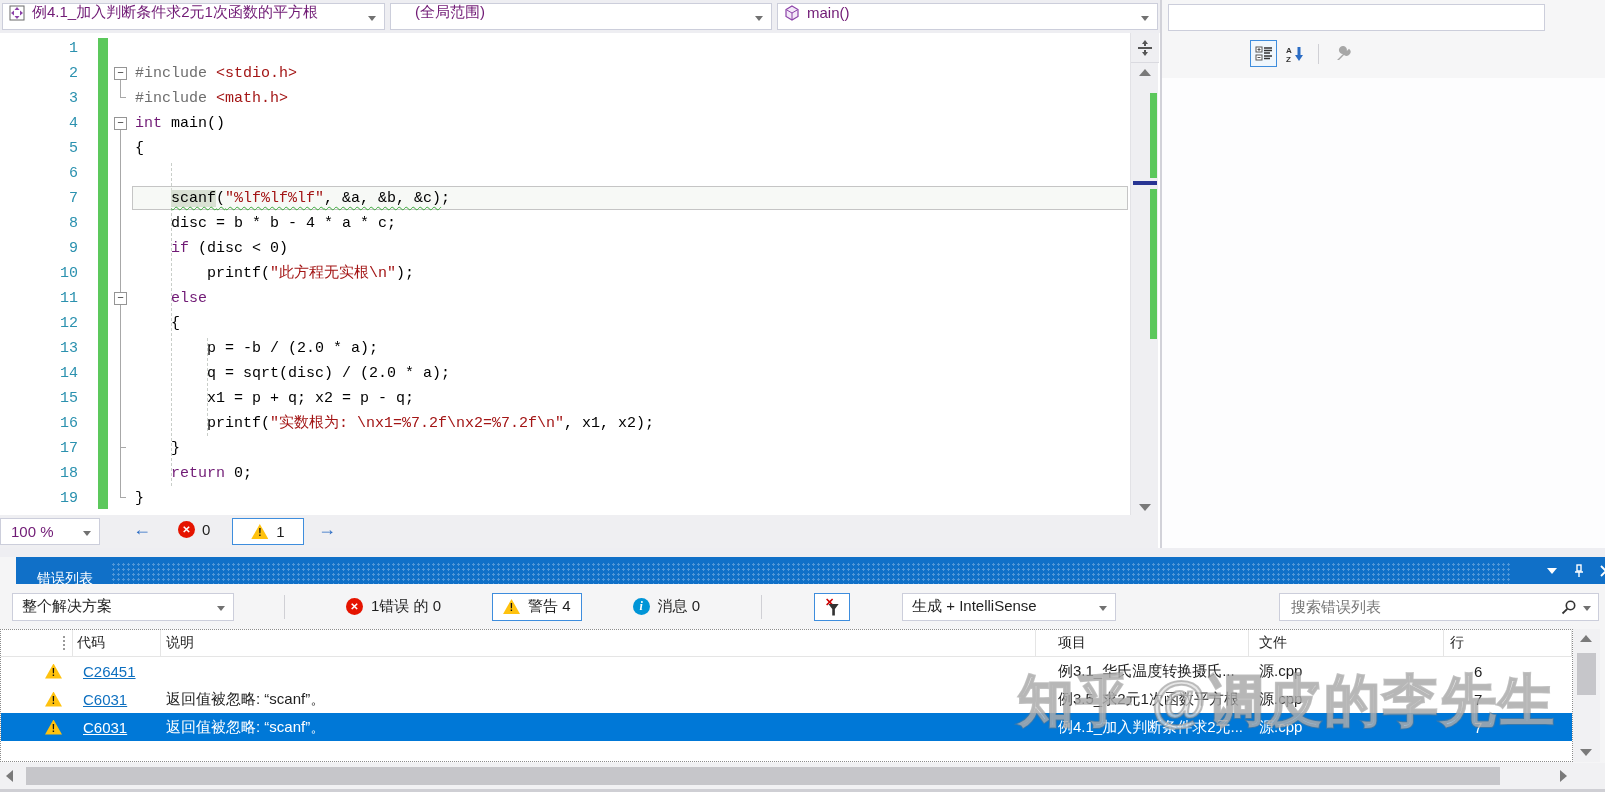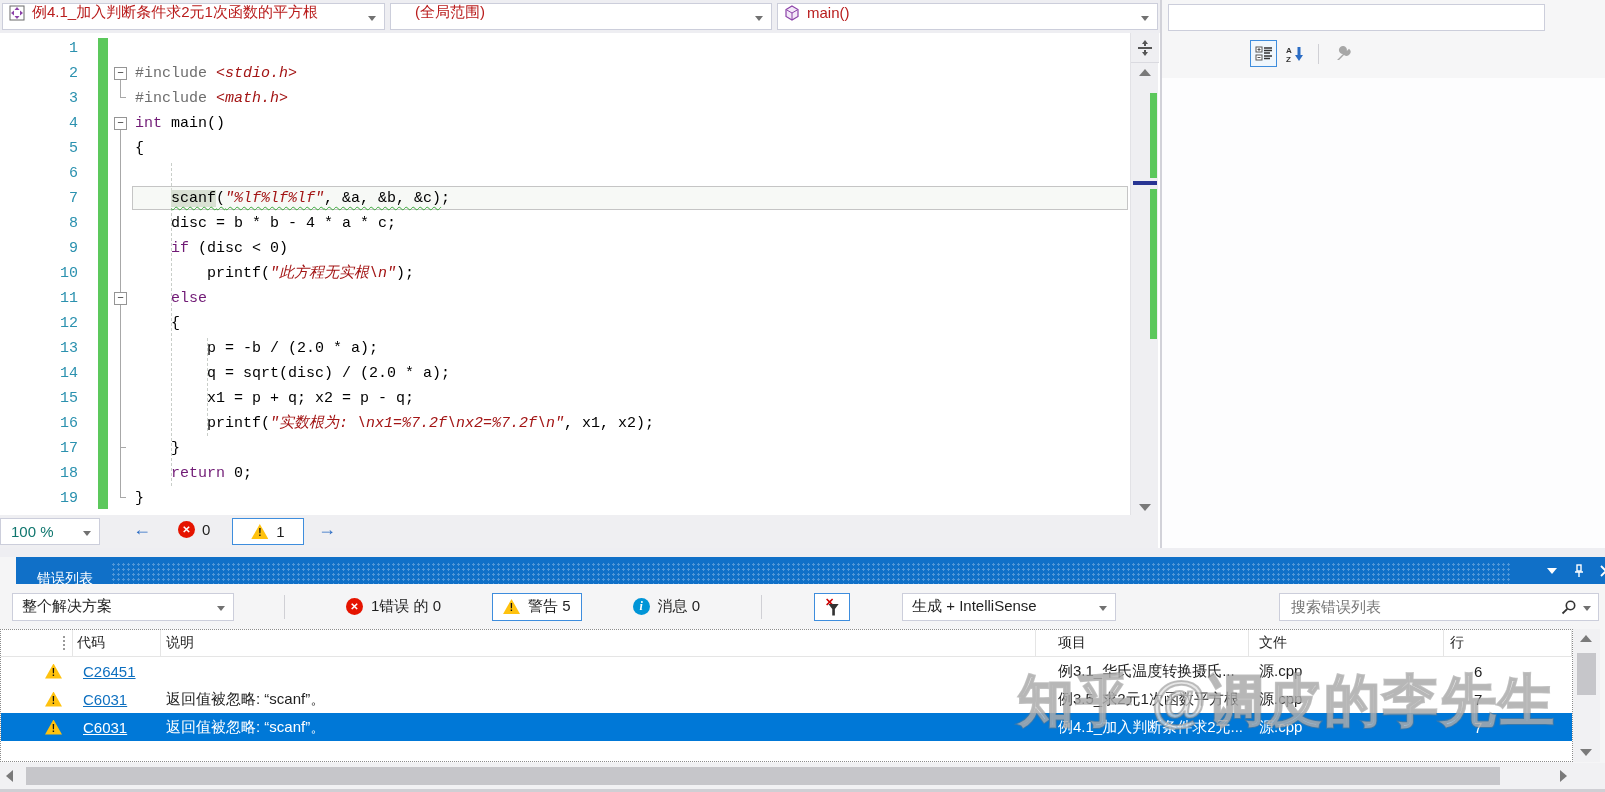--- a/index.html
+++ b/index.html
@@ -3,60 +3,60 @@
 <meta charset="utf-8">
 <style>
   html,body{margin:0;padding:0;width:1605px;height:792px;overflow:hidden;background:#fff;
     font-family:"Liberation Sans",sans-serif;}
   *{box-sizing:border-box;}
 
   
   .editor-pane{position:absolute;left:0;top:0;width:1160px;height:548px;background:#fff;}
   .nav-bar{position:absolute;left:0;top:0;width:1160px;height:33px;background:#EEEEF2;}
   .nav-dd{position:absolute;top:3px;height:27px;background:#fff;border:1px solid #CCCEDB;
-    display:flex;align-items:center;font-size:15px;color:#b91c1c;padding:0 22px 8px 6px;overflow:hidden;}
+    display:flex;align-items:center;font-size:15px;color:#701a75;padding:0 22px 8px 6px;overflow:hidden;}
   .dd-file{left:2px;width:383px;}
   .dd-scope{left:390px;width:382px;padding-left:24px;}
   .dd-member{left:777px;width:381px;}
   .dd-text{white-space:nowrap;overflow:hidden;}
   .dd-arrow{position:absolute;right:8px;top:12px;width:0;height:0;
     border-left:4px solid transparent;border-right:4px solid transparent;border-top:5px solid #717171;}
   .mini-icon{display:inline-block;width:16px;height:16px;margin-right:7px;flex:0 0 16px;}
 
   .code-area{position:absolute;left:0;top:33px;width:1130px;height:482px;background:#fff;
     font-family:"Liberation Mono","DejaVu Sans Mono",monospace;font-size:15px;}
   .change-bar{position:absolute;left:98px;top:5px;width:10px;height:471px;background:#5CC85C;}
   .indent-guide{position:absolute;width:0;border-left:1px dashed #C9CEC9;}
   .fold-conn{position:absolute;left:120px;width:6px;border-left:1px solid #A8A8A8;border-bottom:1px solid #A8A8A8;}
   .code-row{position:absolute;left:0;width:1130px;height:25px;line-height:25px;white-space:pre;}
   .lineno{position:absolute;left:0;width:78px;text-align:right;color:#2B91AF;}
   .fold-box{position:absolute;left:114px;top:6px;width:13px;height:13px;background:#fff;border:1px solid #959595;
     font:11px/11px "Liberation Mono",monospace;text-align:center;color:#333;z-index:3;}
   .code-text{position:absolute;left:135px;top:0;z-index:2;}
   .cur-box{position:absolute;left:132px;top:0;width:996px;height:24px;border:1px solid #C5C5C5;
     background:rgba(232,238,228,0.35);z-index:1;}
-  .kw{color:#701a75;} .str{color:#A31515;font-style:italic;} .pre{color:#6E6E6E;} .pl{color:#000;}
+  .kw{color:#701a75;} .str{color:#A31515;} .pre{color:#6E6E6E;} .pl{color:#000;}
   .hl{background:#D9E1D3;}
   .sq{text-decoration:underline;text-decoration-style:wavy;text-decoration-color:#39A839;
     text-decoration-thickness:1px;text-underline-offset:4px;}
 
   .editor-vscroll{position:absolute;left:1130px;top:33px;width:28px;height:482px;background:#EFEFF2;border-left:1px solid #E2E2E6;}
   .splitter-btn{position:absolute;left:0;top:0;width:28px;height:30px;background:#EFEFF2;border-bottom:1px solid #DADAE0;
     display:flex;align-items:center;justify-content:center;}
   .tri{width:0;height:0;}
   .tri-up{border-left:6px solid transparent;border-right:6px solid transparent;border-bottom:7px solid #7A7A7A;}
   .tri-down{border-left:6px solid transparent;border-right:6px solid transparent;border-top:7px solid #7A7A7A;}
   .vs-up{position:absolute;left:8px;top:36px;}
   .vs-down{position:absolute;left:8px;bottom:4px;}
   .anno{position:absolute;left:19px;width:7px;background:#5CC85C;}
   .anno-caret{position:absolute;left:2px;width:24px;height:4px;background:#283593;}
 
   .editor-statusbar{position:absolute;left:0;top:515px;width:1158px;height:33px;background:#EFEFF2;}
   .zoom-dd{position:absolute;left:0;top:3px;width:100px;height:27px;background:#fff;border:1px solid #CCCEDB;
-    font-size:15px;color:#0f766e;display:flex;align-items:center;padding:0 22px 0 10px;}
+    font-size:15px;color:#701a75;display:flex;align-items:center;padding:0 22px 0 10px;}
   .nav-arrow{position:absolute;top:4px;font-size:18px;font-weight:bold;color:#2B6CC4;}
   .sb-item{position:absolute;top:6px;display:flex;align-items:center;gap:7px;font-size:15px;color:#1E1E1E;}
   .warn-toggle{position:absolute;left:232px;top:3px;width:72px;height:27px;border:1px solid #3E8DDD;background:#fff;
     display:flex;align-items:center;justify-content:center;gap:8px;font-size:15px;color:#1E1E1E;}
 
   
   .icon-err{display:inline-block;width:17px;height:17px;border-radius:50%;background:#E51400;position:relative;flex:0 0 17px;}
   .icon-err::after{content:"✕";position:absolute;left:0;top:0;width:17px;height:17px;
     font:bold 10px/17px "Liberation Sans",sans-serif;color:#fff;text-align:center;}
   .icon-warn{display:inline-block;width:17px;height:15px;background:#FFC20E;
@@ -300,21 +300,21 @@
       <span>整个解决方案</span>
       <span class="dd-arrow"></span>
     </div>
     <div class="tb-sep"></div>
     <button class="tb-btn">
       <span class="icon-err"></span>
       <span>1错误 的 0</span>
     </button>
     <button class="tb-btn active">
       <span class="icon-warn"></span>
-      <span>警告 5</span>
+      <span>警告 4</span>
     </button>
     <button class="tb-btn">
       <span class="icon-info"></span>
       <span>消息 0</span>
     </button>
     <div class="tb-sep"></div>
     <button class="tb-btn active filter-btn">
       <span class="icon-filter"></span>
     </button>
     <div class="tb-dd build-dd">

